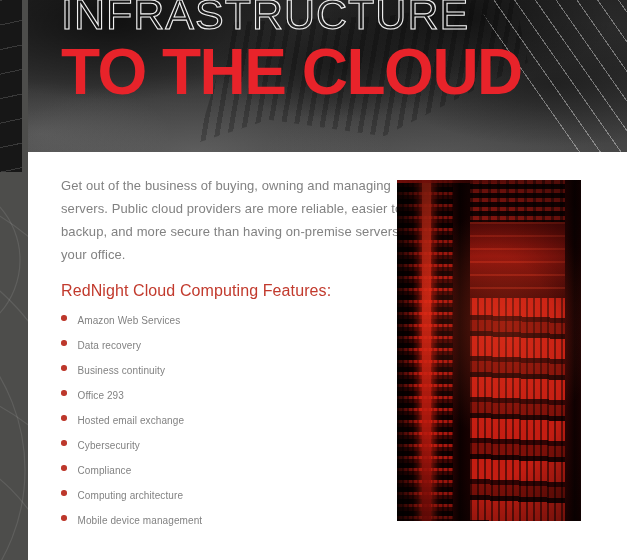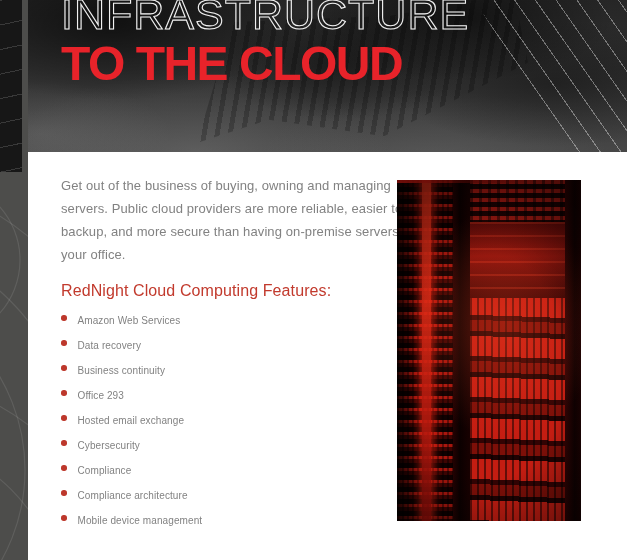--- a/index.html
+++ b/index.html
@@ -54,21 +54,21 @@
   }
   .title-block { position:absolute; left:33px; top:-6px; }
   .title-line1 {
     font-size:43px; line-height:40px; letter-spacing:1px; font-weight:400;
     color:#f2f2f2; white-space:nowrap;
   }
   @supports (-webkit-text-stroke: 1px #fff) {
     .title-line1 { color:transparent; -webkit-text-stroke:1.1px #f2f2f2; }
   }
   .title-line2 {
-    margin-top:6px; font-size:48px; line-height:48px; letter-spacing:-1.5px;
+    margin-top:14px; font-size:64px; line-height:48px; letter-spacing:-1.5px;
     font-weight:700; color:var(--title-red,#e8232a); white-space:nowrap;
   }
 
   
   .content {
     position:absolute; left:28px; top:152px; width:599px; height:390px;
     background:var(--card-bg,#ffffff); padding:22px 0 0 33px;
   }
   .intro {
     font-size:13px; line-height:23px; color:var(--body-text,#828282);
@@ -206,21 +206,21 @@
       <li>
         <span class="bullet"></span>
         <span>Cybersecurity</span>
       </li>
       <li>
         <span class="bullet"></span>
         <span>Compliance</span>
       </li>
       <li>
         <span class="bullet"></span>
-        <span>Compliance architecture</span>
+        <span>Computing architecture</span>
       </li>
       <li>
         <span class="bullet"></span>
         <span>Mobile device management</span>
       </li>
     </ul>
 
     <figure class="server-photo">
       <div class="sp-col-left"></div>
       <div class="sp-rail"></div>

